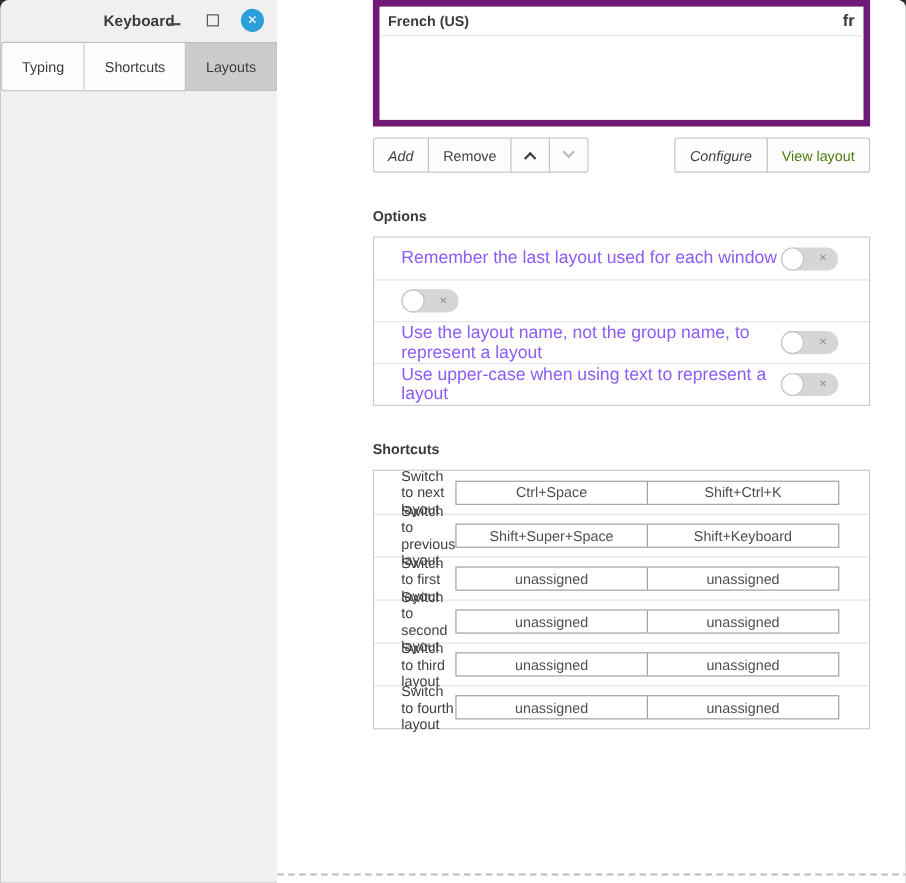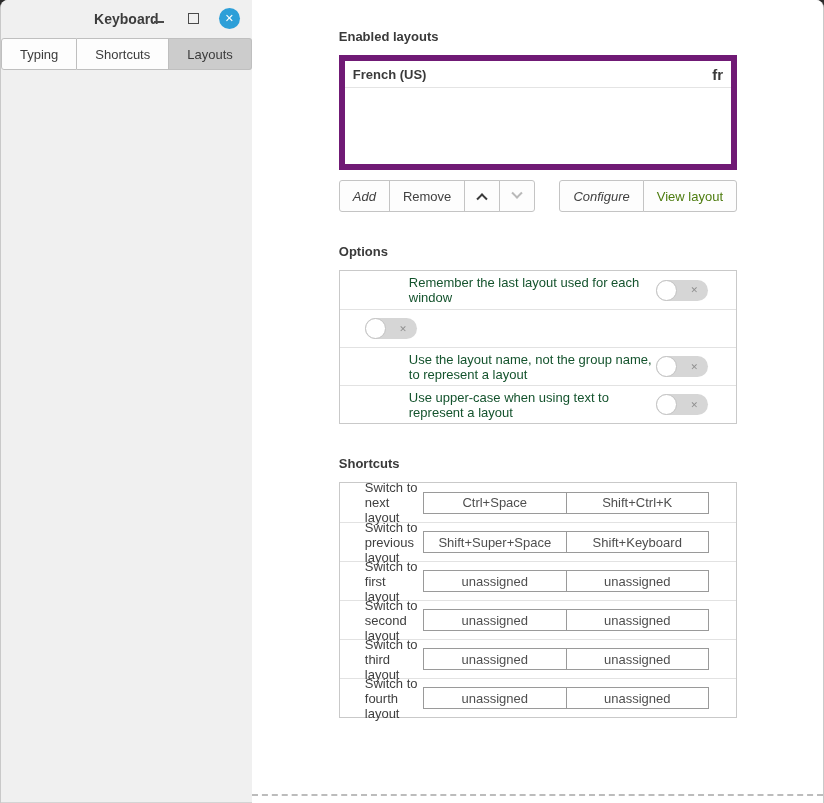--- a/index.html
+++ b/index.html
@@ -24,21 +24,21 @@
   .title { font-size:14px; font-weight:700; color:#3c3c3c; }
   .win-controls { position:absolute; right:12px; top:0; height:100%; display:flex; align-items:center; gap:15px; }
   .ctl { width:20px; height:20px; display:flex; align-items:center; justify-content:center; cursor:default; }
   .min-glyph { width:10px; height:2px; background:#4a4a4a; margin-top:6px; }
   .max-glyph { width:11px; height:11px; border:1.5px solid #4a4a4a; background:transparent; }
   .close-btn { width:21px; height:21px; border-radius:50%; background:#2d9fd8; color:#ffffff;
                font-size:11px; font-weight:700; display:flex; align-items:center; justify-content:center; }
   .tabbar { display:flex; justify-content:center; padding:1px 0 3px 0; }
   .tab-group { display:flex; }
   .tab {
-    height:32px; padding:0 18px; display:flex; align-items:center; justify-content:center;
+    height:45px; padding:0 18px; display:flex; align-items:center; justify-content:center;
     background:#fdfdfd; border:1px solid #bfbfbf; font-size:13px; color:#3c3c3c;
   }
   .tab + .tab { border-left:none; }
   .tab:first-child { border-radius:3px 0 0 3px; }
   .tab:last-child { border-radius:0 3px 3px 0; }
   .tab.active { background:#cccccc; }
   
   .content { flex:1; background:#ffffff; padding:0 86px 0 87px; position:relative; }
   .section-heading { font-size:13px; font-weight:700; color:#3a3a3a; }
   .h-layouts { margin-top:29px; margin-bottom:11px; }
@@ -63,31 +63,31 @@
   .btn-group .btn:last-child { border-radius:0 3px 3px 0; }
   .btn.icon-btn { width:36px; padding:0; }
   .btn.disabled { color:#4d7c0f; }
   .chev { display:inline-block; width:8px; height:8px; border-style:solid; border-color:#3a3a3a; border-width:0 2px 2px 0; }
   .chev.up { transform:rotate(-135deg) translate(-2px,-2px); }
   .chev.down { transform:rotate(45deg) translate(-2px,-2px); border-color:#b9b9b9; }
   
   .panel { border:1px solid #c9c9c9; background:#ffffff; }
   .opt-row { height:38px; display:flex; align-items:center; justify-content:space-between; padding:0 28px 0 25px; }
   .opt-row + .opt-row { border-top:1px solid #e2e2e2; }
-  .opt-label { font-size:13px; color:#14532d;margin-left:44px; }
+  .opt-label { font-size:16px; color:#8b5cf6; }
   .toggle { width:52px; height:21px; border-radius:11px; background:#d6d6d6; position:relative; flex:0 0 auto; }
   .toggle .knob { position:absolute; left:0; top:0; width:21px; height:21px; border-radius:50%;
                   background:#ffffff; border:1px solid #c2c2c2; }
   .toggle .off-x { position:absolute; right:10px; top:50%; transform:translateY(-54%);
                    font-size:9px; font-weight:700; color:#909090; }
   
   .sc-row { height:39px; display:flex; align-items:center; justify-content:space-between; padding:0 27px 0 25px; }
   .sc-row + .sc-row { border-top:1px solid #e2e2e2; }
   .sc-label { font-size:13px; color:#3f3f3f; }
-  .kb-group { display:flex; width:286px; height:22px; border:1px solid #9a9a9a; flex:0 0 auto; background:#ffffff; }
+  .kb-group { display:flex; width:349px; height:22px; border:1px solid #9a9a9a; flex:0 0 auto; background:#ffffff; }
   .kb-cell { flex:1; display:flex; align-items:center; justify-content:center; font-size:13px; color:#4f4f4f; }
   .kb-cell + .kb-cell { border-left:1px solid #9a9a9a; }
   
   .bottom-dash { position:absolute; left:0; right:0; bottom:7px; border-top:2px dashed #bcbcbc; }
 </style>
 </head>
 <body>
 
 <div class="window">
 
@@ -116,21 +116,20 @@
           </div>
         <div class="tab active">
             <span>Layouts</span>
           </div>
       </div>
     </div>
   </div>
 
   <div class="content">
 
-    <div class="section-heading h-layouts">Enabled layouts</div>
 
     <div class="listbox">
       <div class="list-row plain">
         <span>French (US)</span>
         <span class="indicator">fr</span>
       </div>
     </div>
 
     <div class="btn-row">
       <div class="btn-group">

